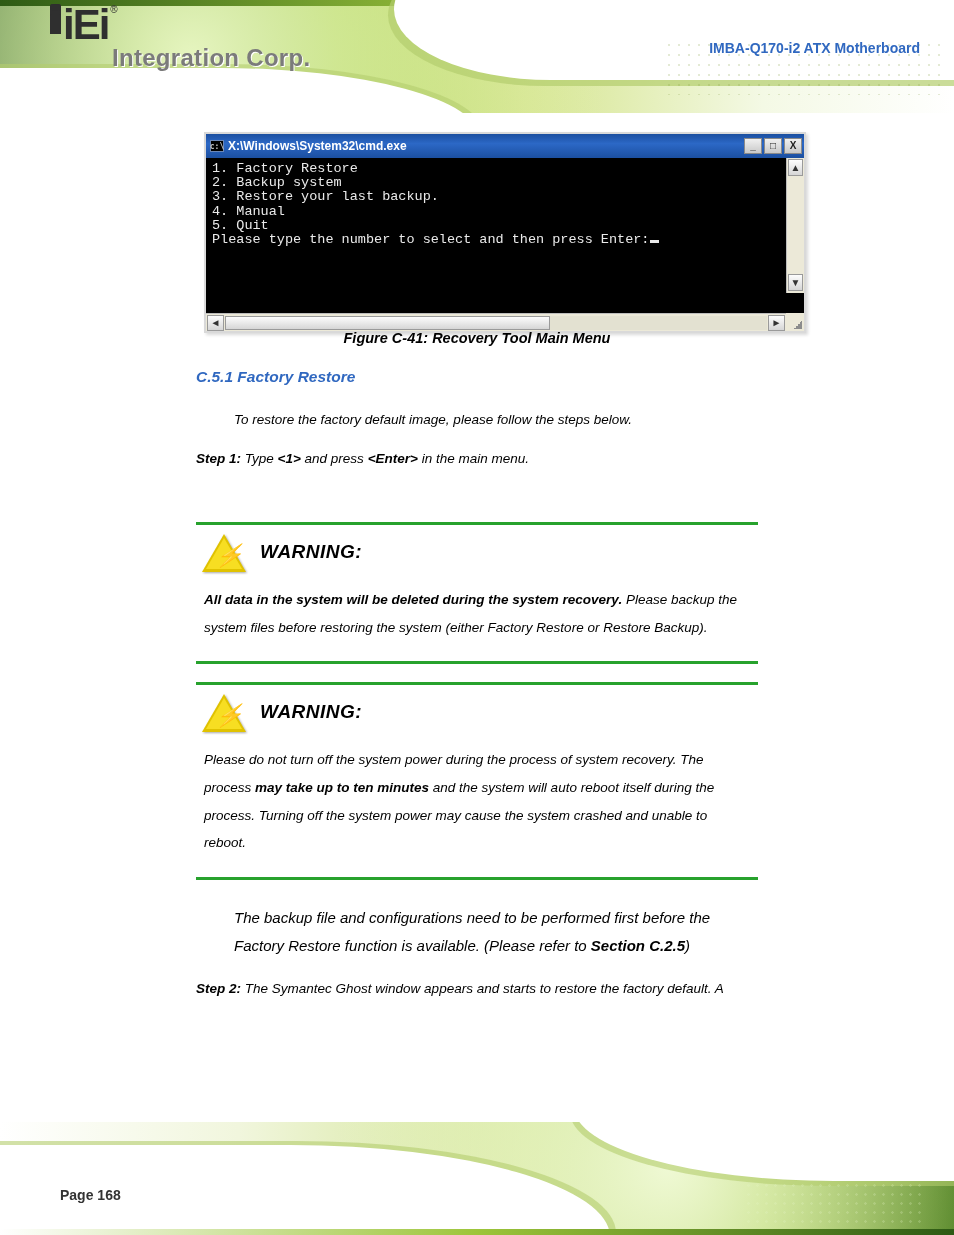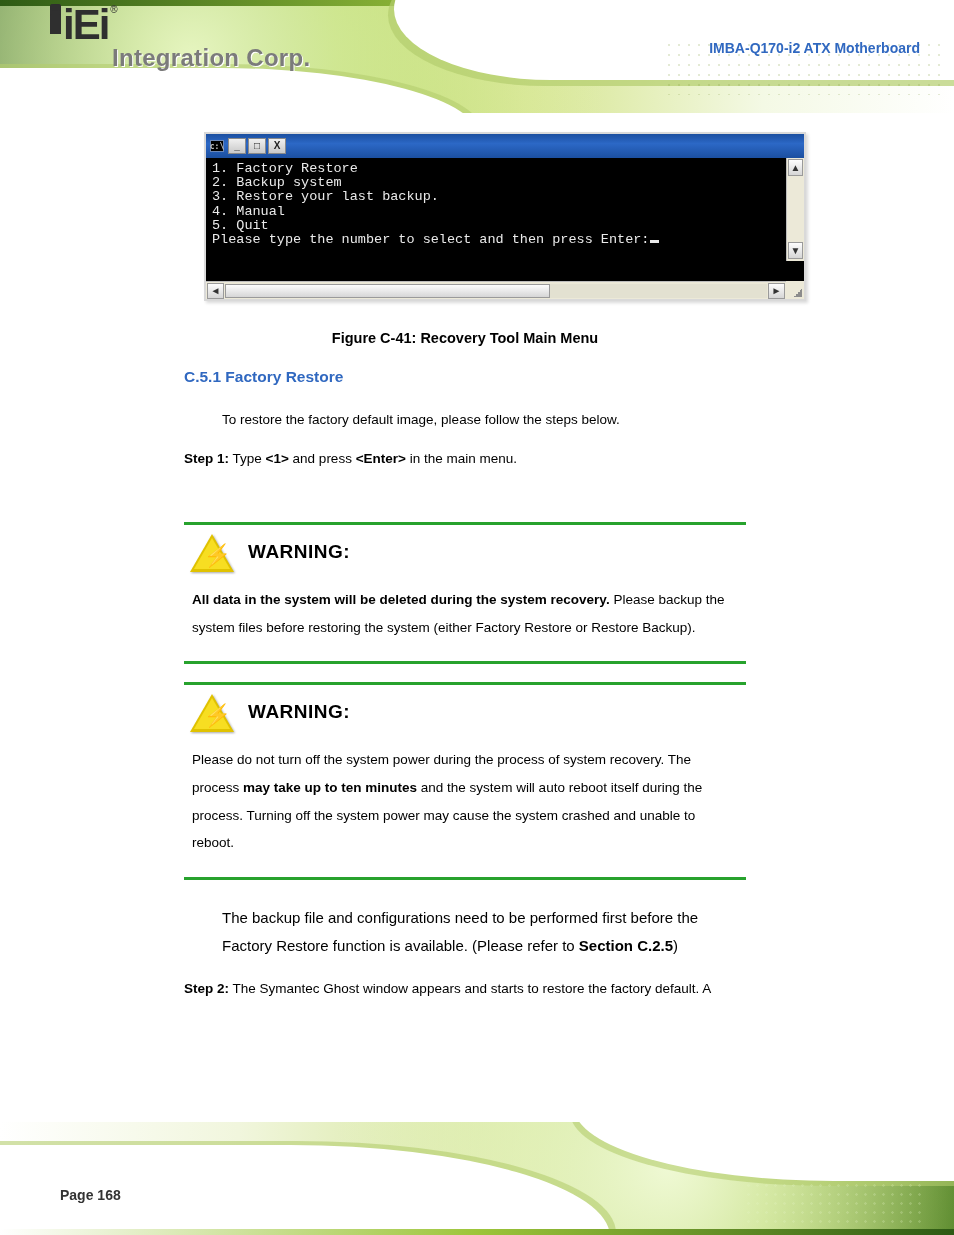--- a/index.html
+++ b/index.html
@@ -102,21 +102,21 @@
     font-size: 10px; text-align: center; line-height: 13px;
     color:#222;font-family: Tahoma, sans-serif;font-weight:700;
   }
   .cmd-body {
     background: #000; color: #eaeaea;
     font-family: "Lucida Console", "Courier New", monospace;
     font-size: 13.5px; line-height: 1.05;
     padding: 4px 6px 32px 6px;
     white-space: pre;
     position: relative;
-    height: 123px;
+    height: 155px;
   }
   .cmd-vscroll {
     position: absolute; right: 0; top: 0; bottom: 20px; width: 18px;
     background: #ece9d8; border-left: 1px solid #bcbcbc;
   }
   .cmd-vscroll .arrow {
     height: 17px; background: linear-gradient(#fdfdfd,#d6d6d6);
     border: 1px solid #9a9a9a; margin: 1px;
     display:flex;align-items:center;justify-content:center;font-size:10px;color:#333;
   }
@@ -138,23 +138,24 @@
   }
   .cmd-resize::after {
     content:""; width:10px;height:10px;
     background:
       linear-gradient(135deg, transparent 60%, #8c8c8c 60%);
   }
   .cmd-bottom-row{display:flex;}
 
   
   .content {
-    position: absolute; left: 184px; top: 330px; width: 562px;
+    position: absolute; left: 196px; top: 330px; width: 562px;
     font-family: Verdana, Arial, sans-serif;
     color: #000;
+    font-style: italic;
   }
   .fig-caption {
     text-align: center; font-weight: 700; font-size: 14.5px;
     margin-bottom: 22px;
   }
   .section-heading {
     font-weight: 700; font-size: 15.5px; color: #3068c0;
     font-family: Arial, sans-serif; margin-bottom: 22px;
   }
   .bodytext { font-size: 13.5px; line-height: 1.85; margin-bottom: 22px; }
@@ -262,20 +263,21 @@
   </div>
   <span class="big">iEi</span>
   <span class="reg">®</span>
 </div>
 <div class="logo-tagline">Integration Corp.</div>
 <div class="doc-title-top">IMBA-Q170-i2 ATX Motherboard</div>
 
 <div class="cmd-frame">
   <div class="cmd-titlebar">
     <div class="ico">c:\</div>
+    <div class="title">X:\Windows\System32\cmd.exe</div>
     <div class="winbtns">
       <div class="wb">_</div>
       <div class="wb">□</div>
       <div class="wb">X</div>
     </div>
   </div>
   <div style="position:relative">
     <div class="cmd-body"><span>1. Factory Restore</span>
 <span>2. Backup system</span>
 <span>3. Restore your last backup.</span>

